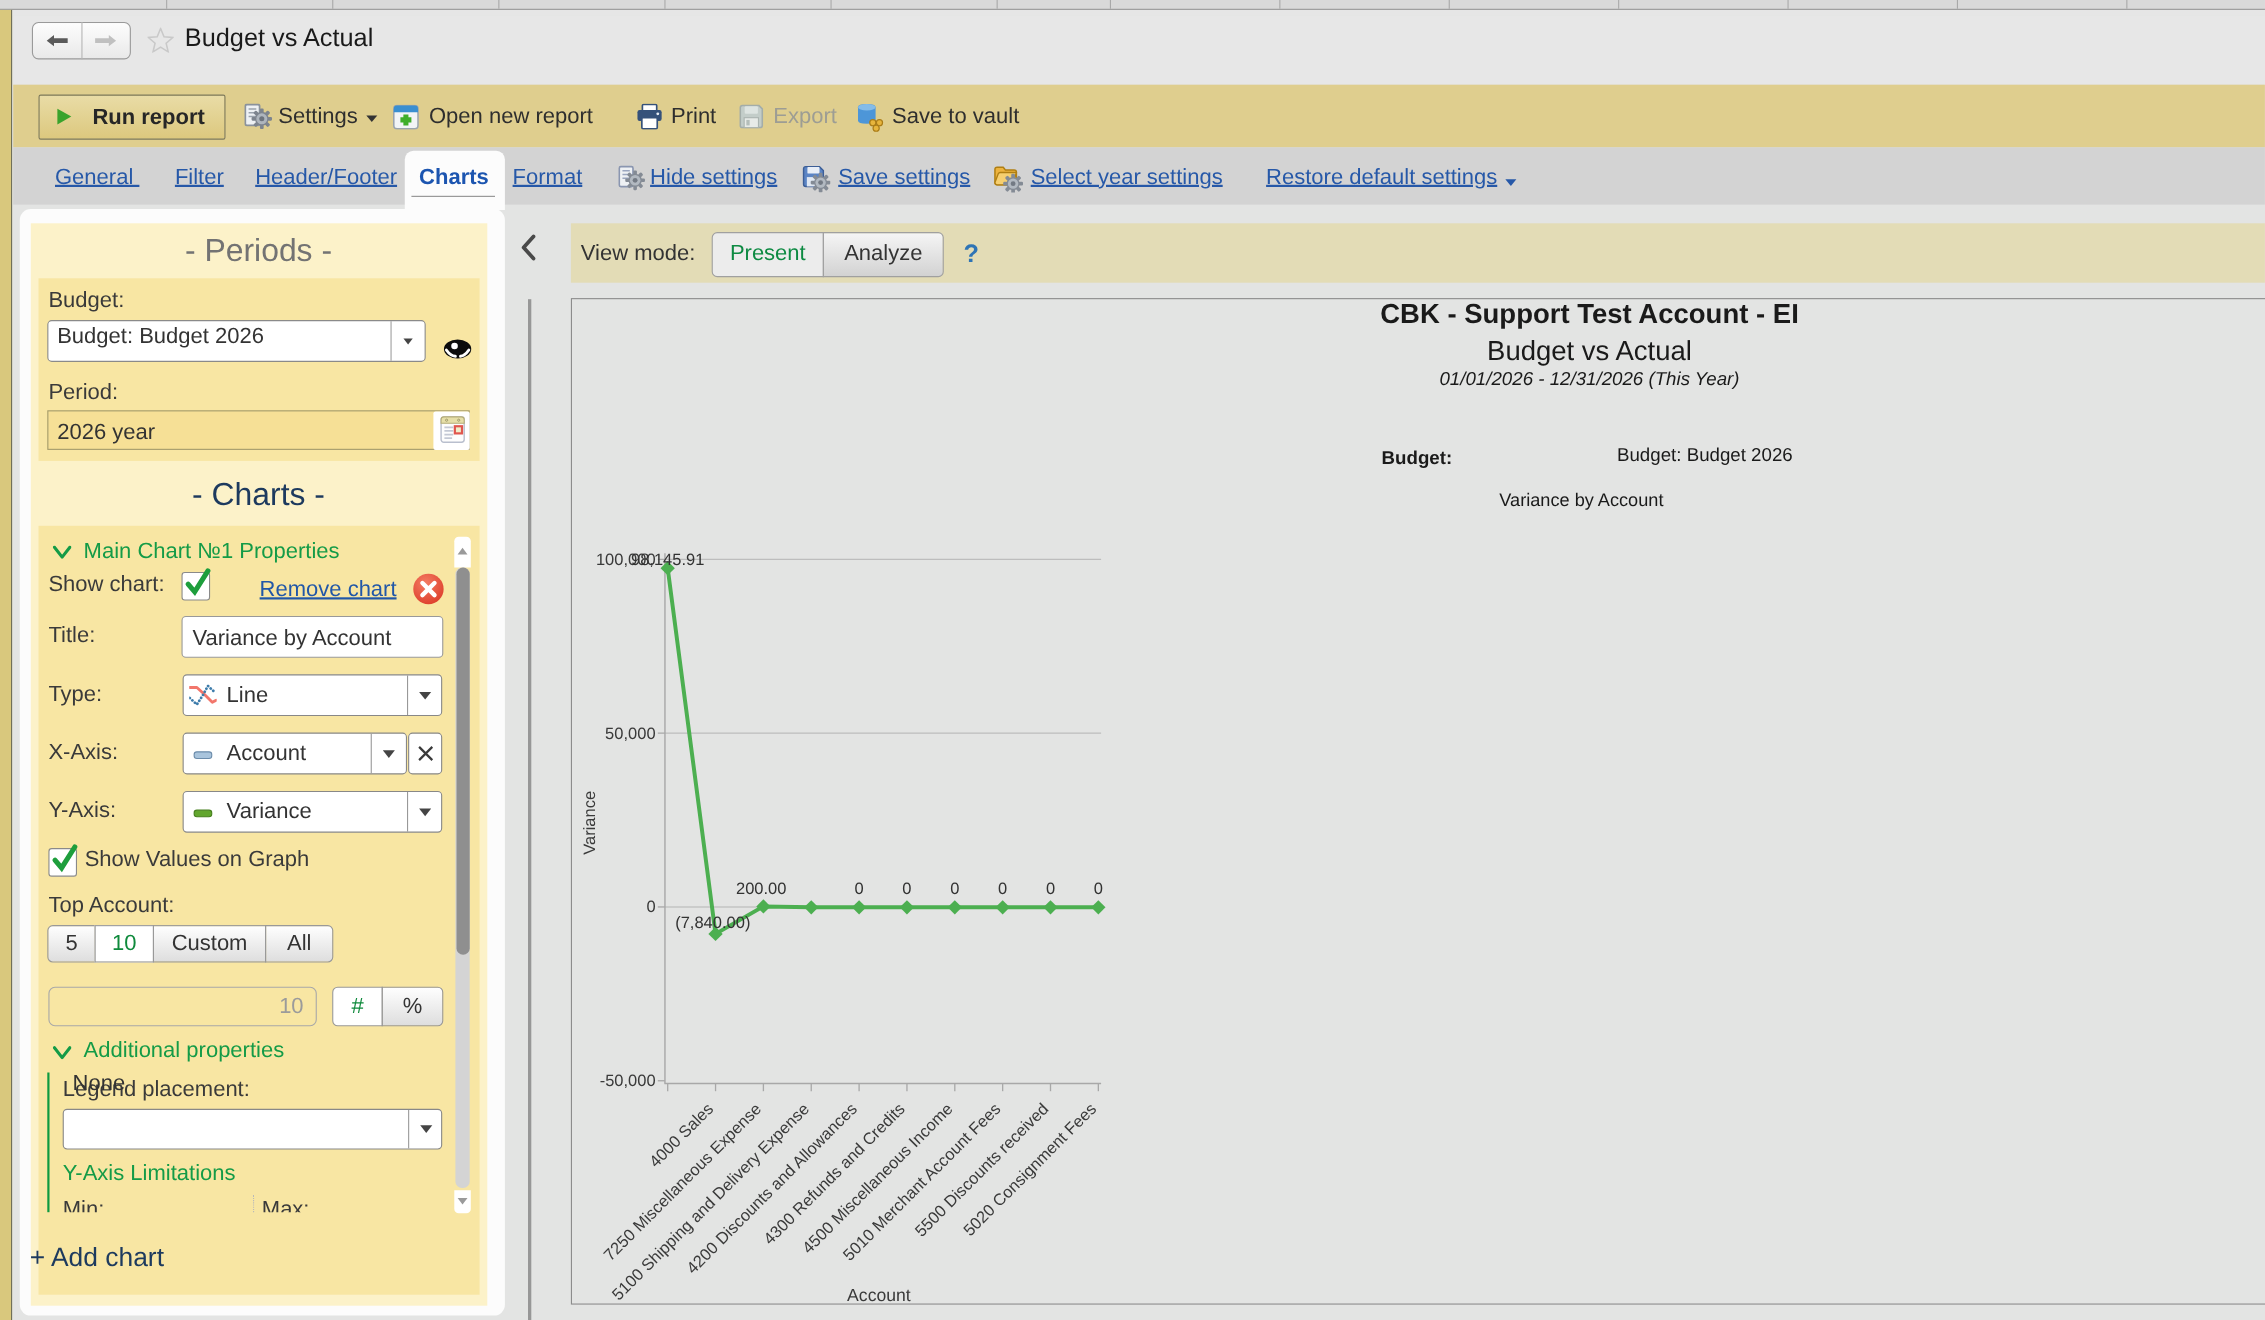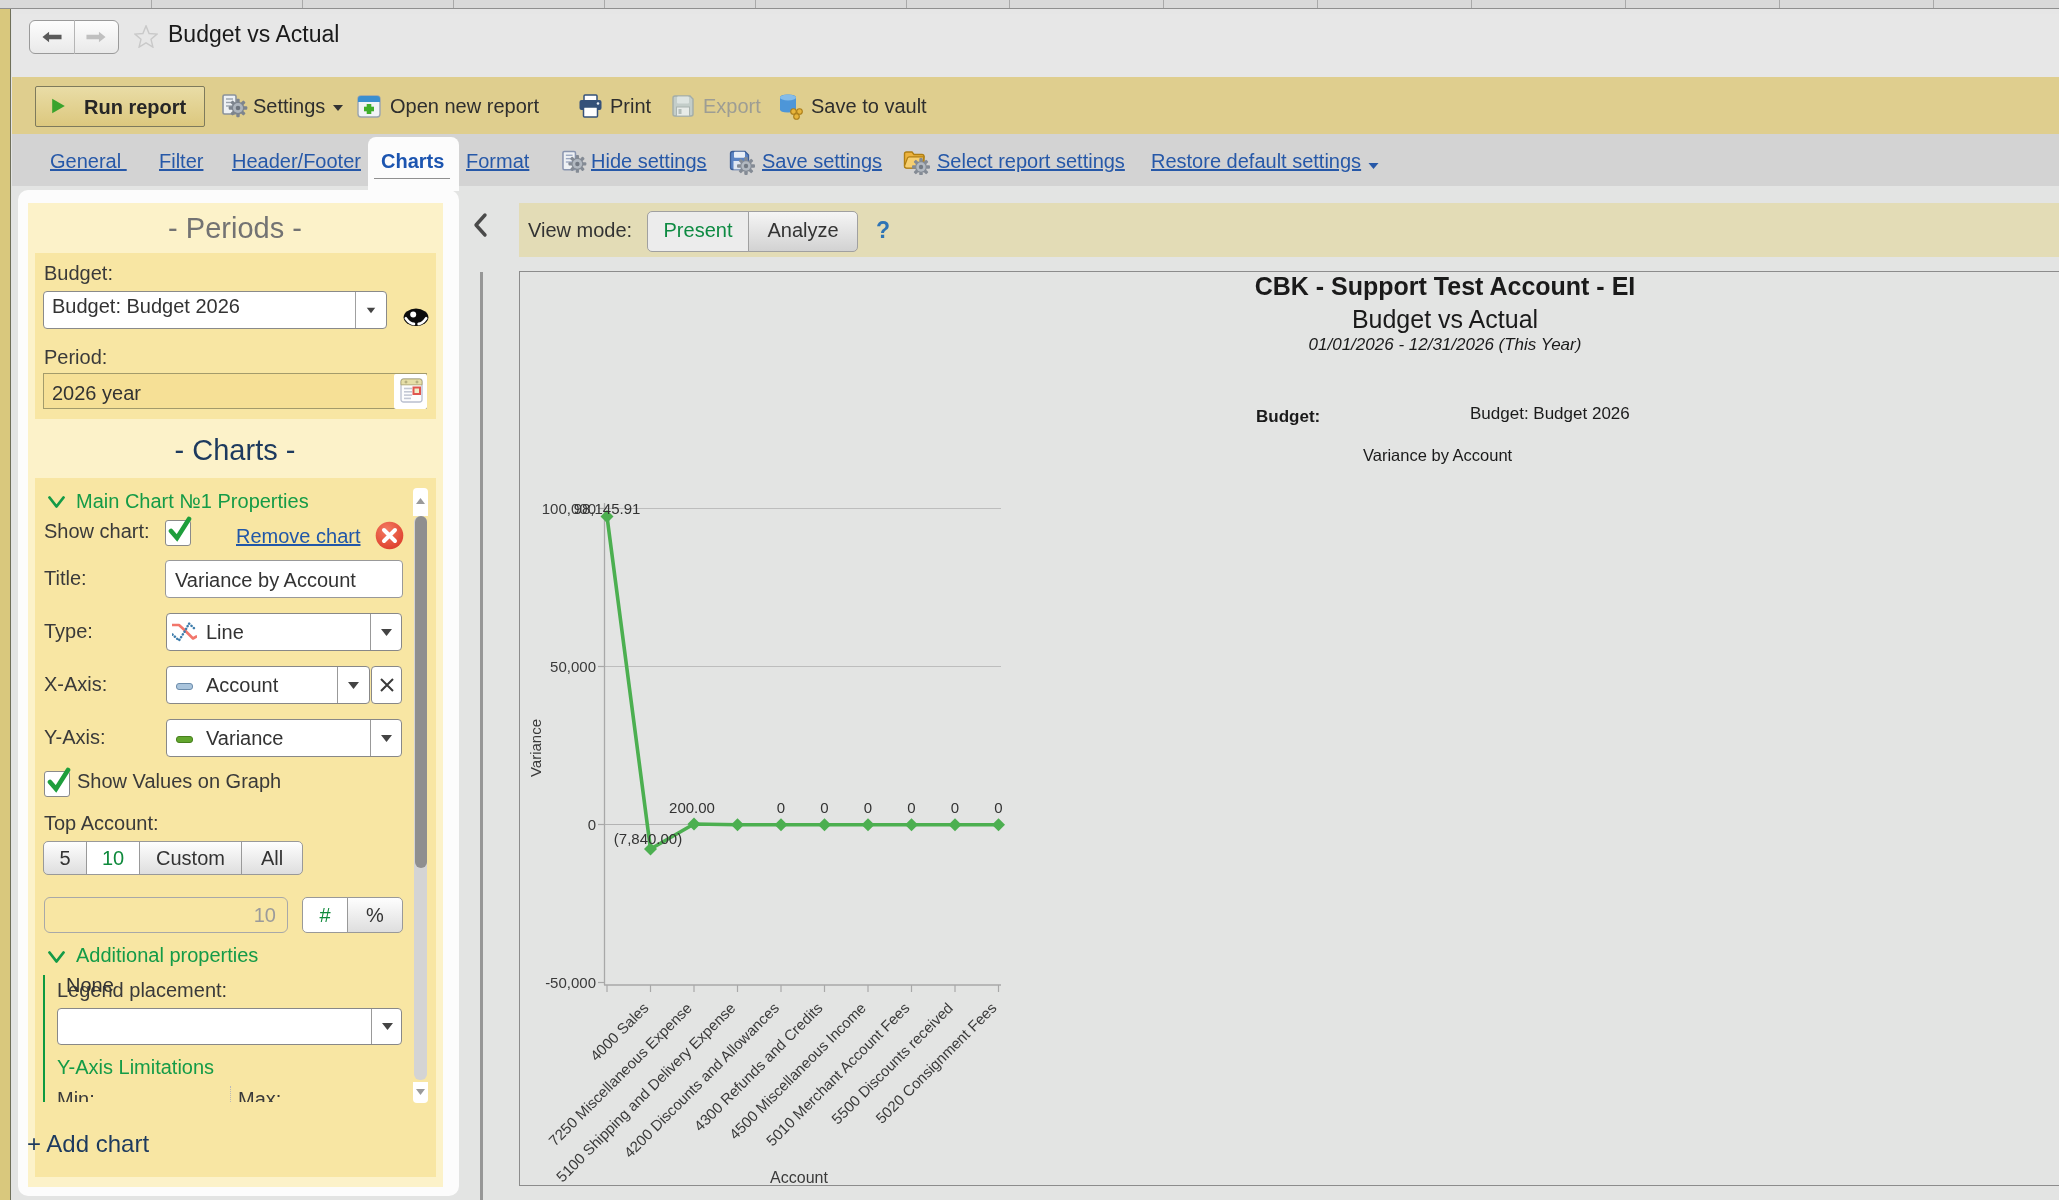--- a/index.html
+++ b/index.html
@@ -180,21 +180,21 @@
       <rect x="-1.7" y="-9" width="3.4" height="3.8" rx="1" transform="rotate(45)"></rect>
       <rect x="-1.7" y="5.2" width="3.4" height="3.8" rx="1" transform="rotate(45)"></rect>
       <rect x="-9" y="-1.7" width="3.8" height="3.4" rx="1" transform="rotate(45)"></rect>
       <rect x="5.2" y="-1.7" width="3.8" height="3.4" rx="1" transform="rotate(45)"></rect>
     </g>
     <circle r="6" fill="#848b95"></circle>
     <circle r="4.7" fill="#b2b9c1"></circle>
     <circle r="2.2" fill="#737a84"></circle>
   </g>
 </svg>
-<div class="abs" style="left:937px;top:150px;font-size:20px;"><a style="color:#2658a8;text-decoration:underline;">Select report settings</a></div>
+<div class="abs" style="left:937px;top:150px;font-size:20px;"><a style="color:#2658a8;text-decoration:underline;">Select year settings</a></div>
 <div class="abs" style="left:1151px;top:150px;font-size:20px;"><a style="color:#2658a8;text-decoration:underline;">Restore default settings</a></div>
 <svg class="abs" style="left:1368px;top:162px;" width="11" height="8" viewBox="0 0 11 8">
     <path d="M0.5 1 L10.5 1 L5.5 7 Z" fill="#2658a8"></path>
   </svg>
 
 <div class="abs" style="left:18px;top:190px;width:441px;height:1006px;background:#fcfcfc;border-radius:10px;"></div>
 <div class="abs" style="left:28px;top:203px;width:415px;height:984px;background:#fcf2c9;"></div>
 
 <div class="abs" style="left:27px;top:212px;width:416px;text-align:center;font-size:29px;color:#737373;">- Periods -</div>
 <div class="abs" style="left:35px;top:253px;width:401px;height:166px;background:#f8e6a3;"></div>

